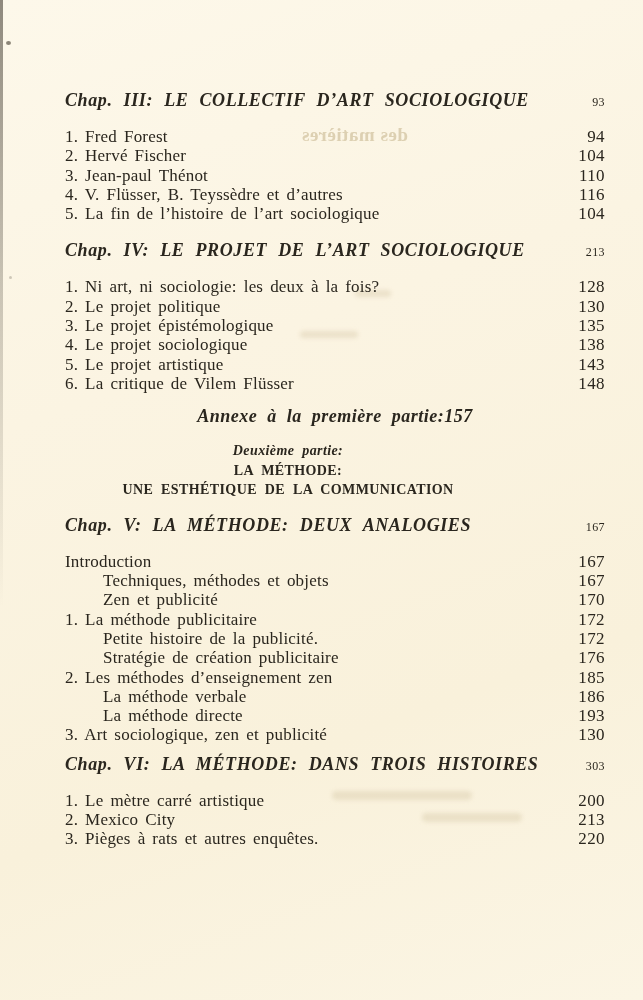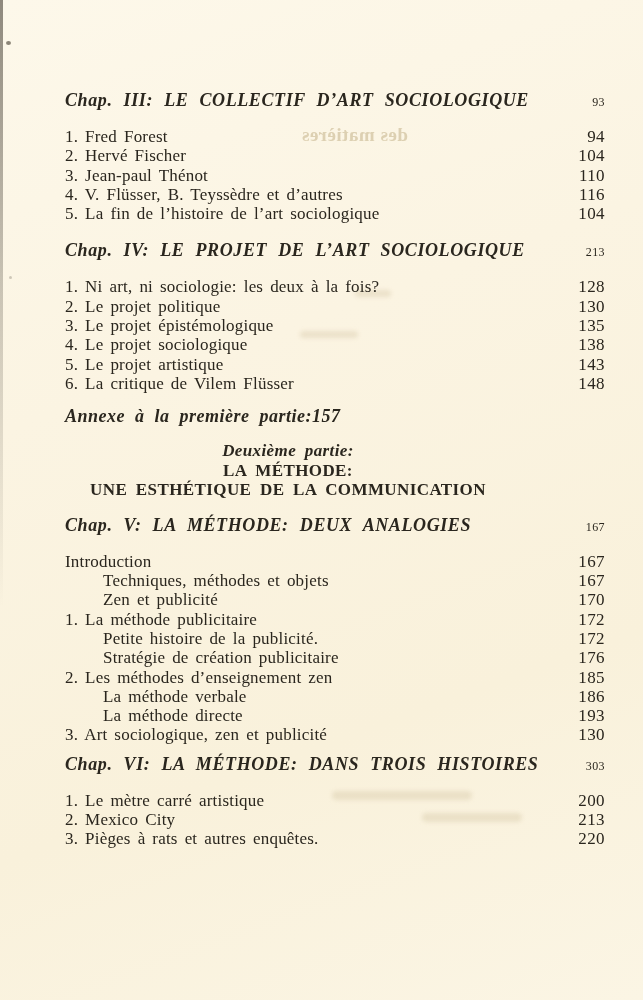--- a/index.html
+++ b/index.html
@@ -55,30 +55,30 @@
   .row {
     display: flex; justify-content: space-between; align-items: flex-start;
     font-size: 17px; line-height: 19.3px;
     letter-spacing: .2px; word-spacing: 2.5px;
   }
   .lbl { white-space: nowrap; }
   .lbl.ind { padding-left: 38px; }
   .pg { letter-spacing: .4px; word-spacing: normal; }
 
   .annexe-row {
-    display: flex; justify-content: flex-start; align-items: baseline;
+    display: flex; justify-content: center; align-items: baseline;
     font-size: 18px; line-height: 24px; font-weight: 700; font-style: italic;
     margin-bottom: 13px;
   }
   .annexe-row .a-title { letter-spacing: .5px; word-spacing: 5px; }
   .annexe-row .a-page  { font-weight: 700; letter-spacing: .5px; font-family: Liberation Serif, serif; }
 
   .part-block {
     width: 446px; text-align: center;
-    font-weight: 700; font-size: 17px; line-height: 19.5px;
+    font-weight: 700; font-size: 14px; line-height: 19.5px;
     letter-spacing: .4px; word-spacing: 4px;
     margin-bottom: 13px;
   }
   .part-kicker { font-style: italic; }
 </style>
 </head>
 <body>
 
 <div class="scan-edge"></div>
 <div class="speck speck-1"></div>

